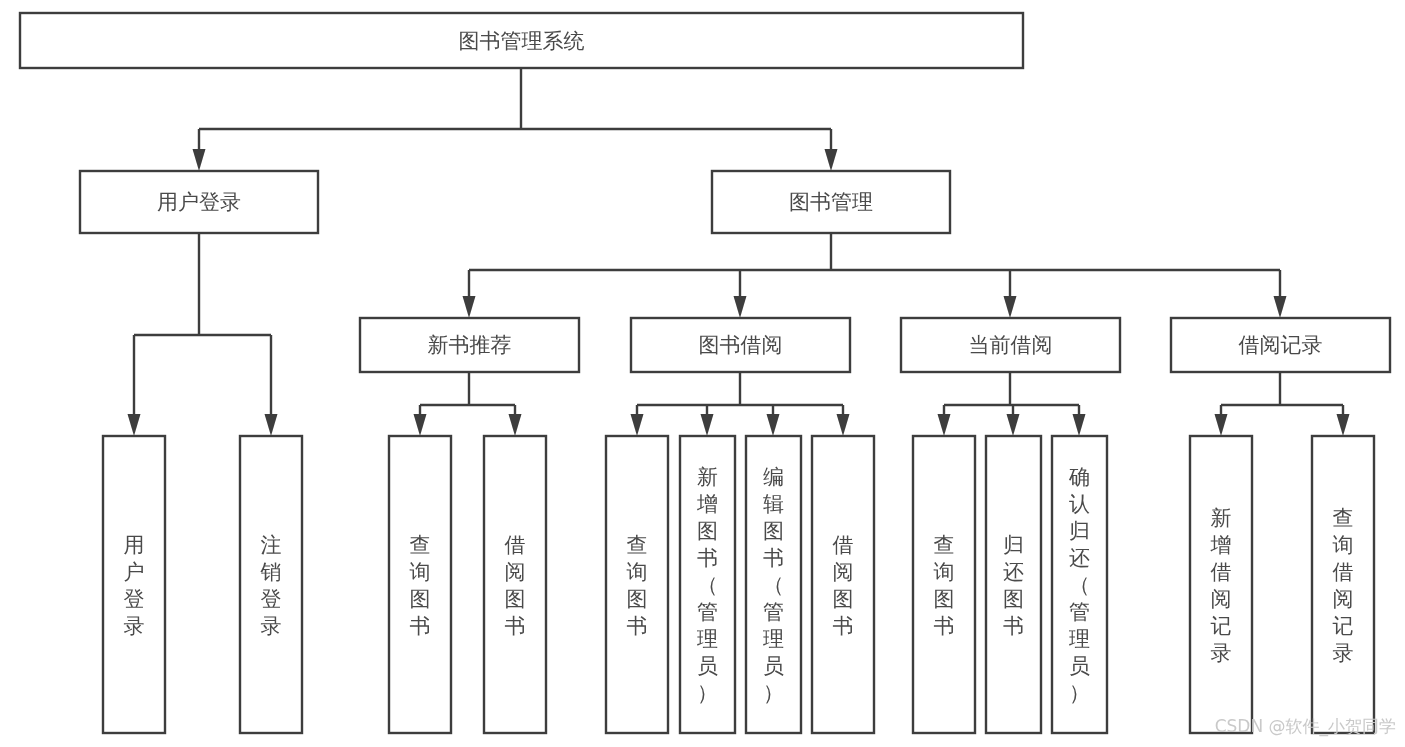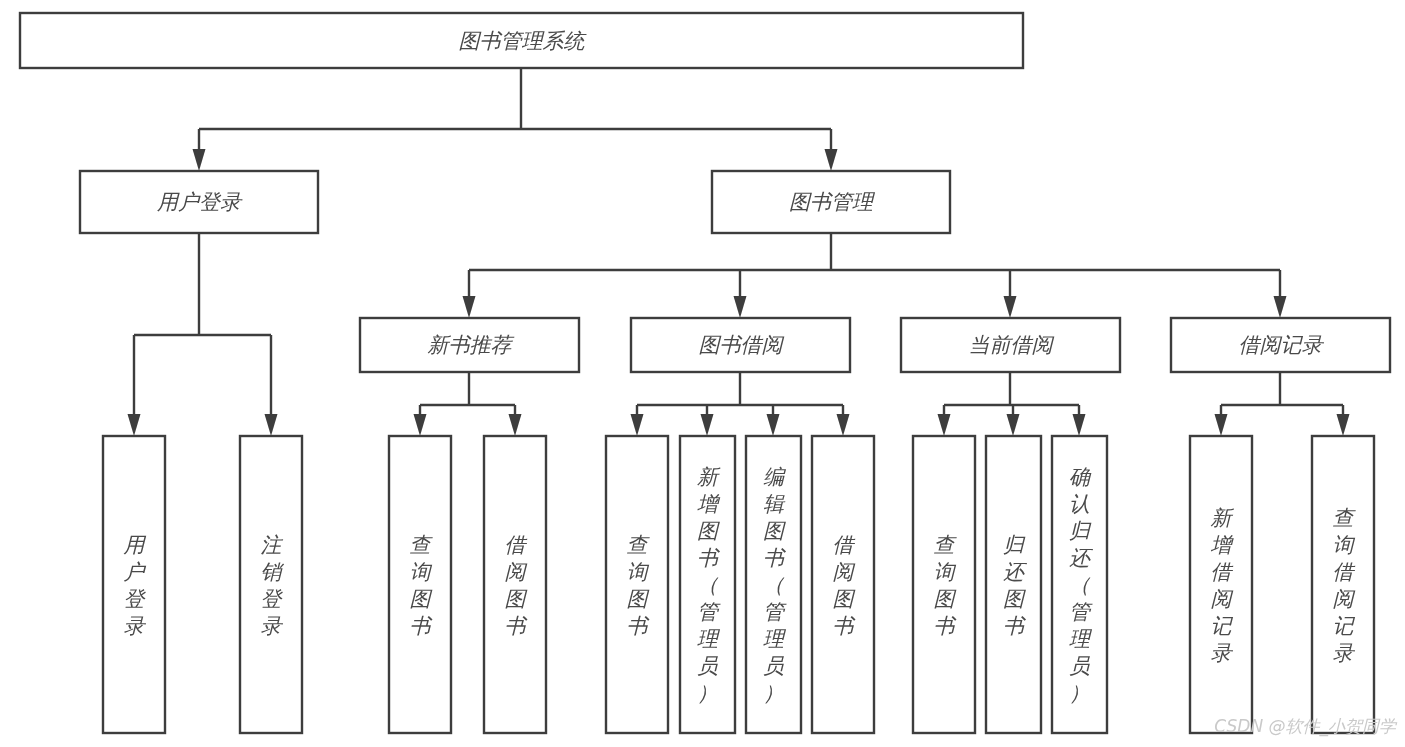--- a/index.html
+++ b/index.html
@@ -12,21 +12,20 @@
     width: 1405px;
     height: 747px;
     font-family: "DejaVu Sans", "Liberation Sans", sans-serif;
     overflow: hidden;
     position: relative;
   }
   #diagram-root {
     position: relative;
     width: 1405px;
     height: 747px;
-    font-style: italic;
   }
   svg#chart-svg {
     position: absolute;
     top: 0;
     left: 0;
     width: 1405px;
     height: 747px;
     display: block;
   }
   .node-box {

